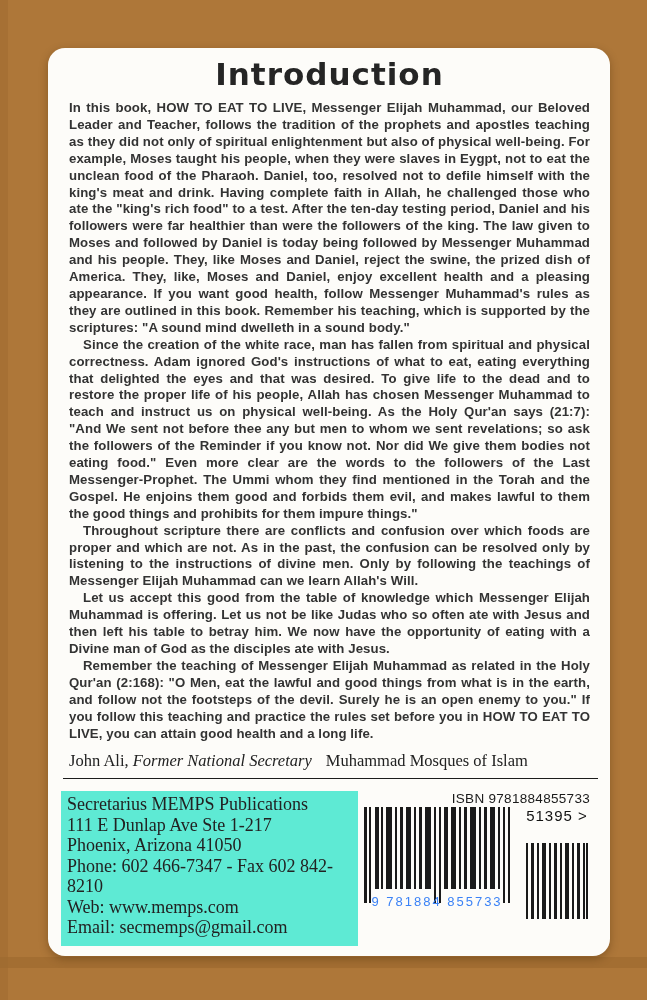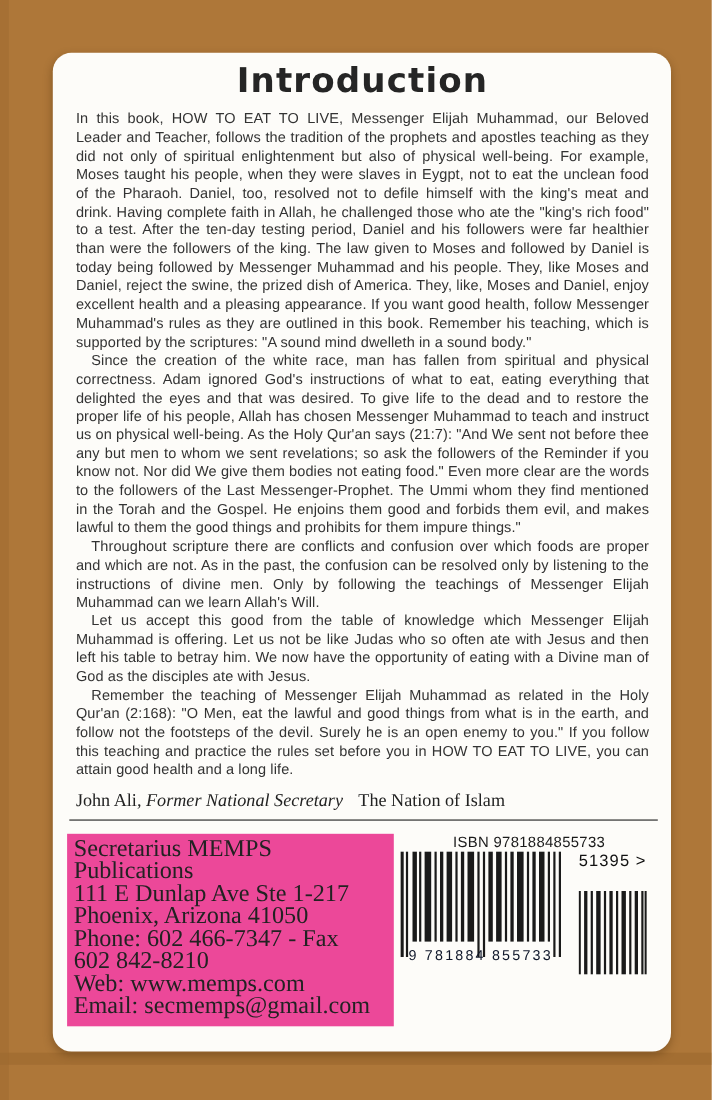--- a/index.html
+++ b/index.html
@@ -26,53 +26,53 @@
   .title{
     margin:2px 0 8px 0;text-align:center;
     font-family:"DejaVu Sans", sans-serif;
     font-weight:900;font-size:31px;letter-spacing:1px;
     color:#252525;
   }
   .body-text{
     color:#333;font-size:13.2px;line-height:16.9px;
     text-align:justify;letter-spacing:.1px;
   }
-  .para{margin:0;text-indent:14px;}
+  .para{margin:0;text-indent:14px;font-weight:bold;}
   .para.no-indent{text-indent:0;}
   .signature-row{
     display:flex;margin-top:9px;color:#222;
     font-family:"Liberation Serif", serif;font-size:16.5px;line-height:20px;
   }
   .sig-left{white-space:nowrap;}
   .sig-title{font-style:italic;}
   .sig-right{margin-left:14px;text-align:center;}
   .rule{
     border:none;border-top:1.6px solid #1c1c1c;
     margin:7px -8px 0 -6px;
   }
   .bottom-row{
     display:flex;justify-content:space-between;margin-top:12px;
   }
   .publisher{
-    font-family:"Liberation Serif", serif;font-size:22px;line-height:20.5px;
-    color:#222;background:#ec4899;padding:3px 14px 8px 6px;
+    font-family:"Liberation Serif", serif;font-size:18px;line-height:20.5px;
+    color:#222;background:#5eead4;padding:3px 14px 8px 6px;
     margin-left:-8px;
   }
   .barcode-area{
     width:232px;text-align:center;padding-top:0;
   }
   .isbn-text{
     font-size:13.5px;color:#1a1a1a;letter-spacing:.3px;margin-bottom:1px;
-    text-align:center;padding-left:14px;
+    text-align:right;padding-left:14px;
   }
   .barcode-row{display:flex;align-items:flex-start;}
   .main-code{position:relative;width:146px;margin-left:6px;}
   .main-code svg{display:block;}
   .digits{
-    font-size:13px;color:#0f172a;letter-spacing:2px;margin-top:-13px;
+    font-size:13px;color:#3b82f6;letter-spacing:2px;margin-top:-13px;
     text-align:center;white-space:nowrap;
   }
   .addon-code{margin-left:14px;width:66px;}
   .price{font-size:15px;color:#111;letter-spacing:1px;margin-bottom:19px;white-space:nowrap;}
   .bar{fill:#1a1a1a;}
 </style>
 </head>
 <body>
 
 <div class="shadow-band"></div>
@@ -89,21 +89,21 @@
     <p class="para">Let us accept this good from the table of knowledge which Messenger Elijah Muhammad is offering.  Let us not be like Judas who so often ate with Jesus and then left his table to betray him.  We now have the opportunity of eating with a Divine man of God as the disciples ate with Jesus.</p>
     <p class="para">Remember the teaching of Messenger Elijah Muhammad as related in the Holy Qur'an (2:168): "O Men, eat the lawful and good things from what is in the earth, and follow not the footsteps of the devil.  Surely he is an open enemy to you."  If you follow this teaching and practice the rules set before you in HOW TO EAT TO LIVE, you can attain good health and a long life.</p>
   </div>
 
   <div class="signature-row">
     <div class="sig-left">
       <span>John Ali,</span>
       <span class="sig-title">Former National Secretary</span>
     </div>
     <div class="sig-right">
-      <div>The Nation of Islam</div>
+      <div>Muhammad Mosques of Islam</div>
     </div>
   </div>
 
   <hr class="rule">
 
   <div class="bottom-row">
 
     <div class="publisher">
       <div>Secretarius MEMPS Publications</div>
       <div>111 E Dunlap Ave Ste 1-217</div>

